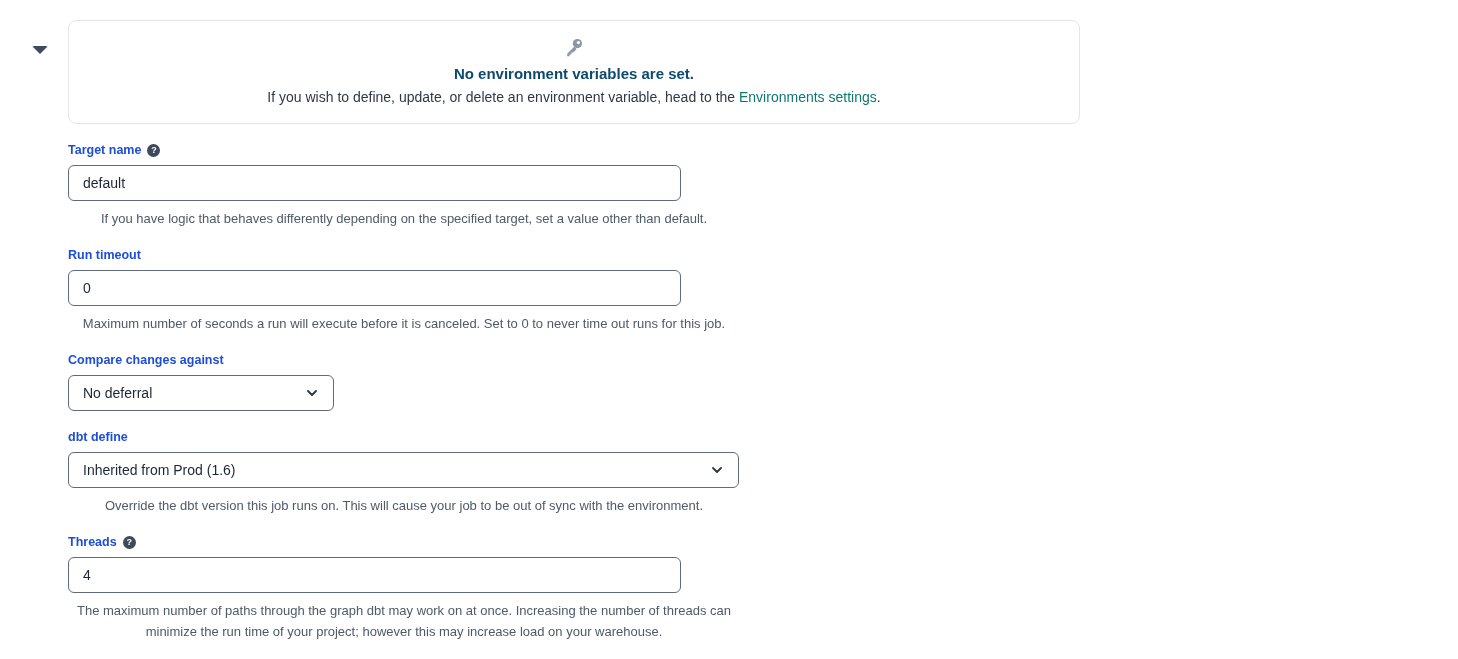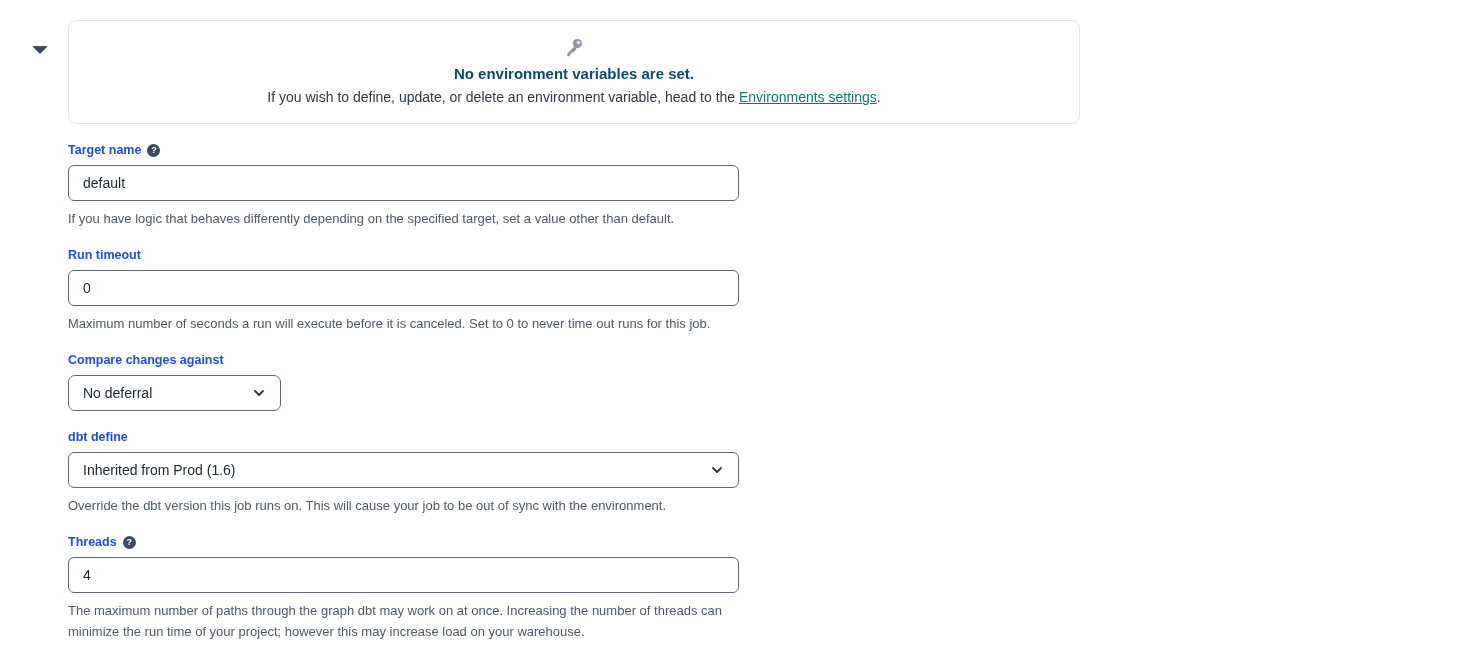--- a/index.html
+++ b/index.html
@@ -17,41 +17,41 @@
   .collapse-toggle { width: 24px; height: 18px; display: flex; align-items: center; justify-content: center; cursor: pointer; }
   .caret-down { width: 0; height: 0; border-left: 8px solid transparent; border-right: 8px solid transparent; border-top: 8px solid #3f4b5d; border-radius: 2px; }
 
   
   .right-col { width: 1012px; flex: none; }
 
   .env-banner { border: 1px solid #e4e6ec; border-radius: 8px; padding: 15px 20px 18px; text-align: center; }
   .env-banner .key-wrap { height: 24px; display: flex; justify-content: center; align-items: center; }
   .env-title { margin-top: 5px; font-size: 15px; font-weight: 700; color: #0c4a6e; }
   .env-msg { margin-top: 7px; font-size: 14px; color: #2e3947; }
-  .env-msg a { color: #0c7a70; text-decoration: underline; cursor: pointer; text-align: right; }
+  .env-msg a { color: #0c7a70; cursor: pointer; text-align: right; }
 
   .field { margin-top: 19px; }
   .field:first-of-type { margin-top: 20px; }
   .label-row { display: flex; align-items: center; margin-bottom: 8px; }
   .field-label { font-size: 12.5px; font-weight: 700; color: #1d4ed8; }
   .help-icon { width: 13px; height: 13px; margin-left: 6px; border-radius: 50%; background: #3d4a5c; color: #ffffff;
                font-size: 9px; font-weight: 700; display: inline-flex; align-items: center; justify-content: center;
                cursor: pointer; line-height: 1; }
 
-  .text-input { width: 671px; height: 36px; border: 1px solid #5f6b7d; border-radius: 6px; padding: 0 14px;
+  .text-input { width: 613px; height: 36px; border: 1px solid #5f6b7d; border-radius: 6px; padding: 0 14px;
                 font-family: "Liberation Sans", sans-serif; font-size: 14px; color: #1b2733; background: #ffffff; outline: none; }
 
   .select-box { height: 36px; border: 1px solid #5f6b7d; border-radius: 6px; padding: 0 14px; background: #ffffff;
                 display: flex; align-items: center; justify-content: space-between; cursor: pointer;
                 font-size: 14px; color: #1b2733; }
-  .select-box.small { width: 213px; border-radius: 7px; }
+  .select-box.small { width: 266px; }
   .select-box.wide { width: 671px; }
   .chevron-svg { flex: none; margin-left: 10px; }
 
-  .helper-text { margin-top: 8px; font-size: 13px; color: #4e5a68; max-width: 672px; line-height: 1.55; }
+  .helper-text { margin-top: 8px; font-size: 13px; color: #4e5a68; max-width: 672px; line-height: 1.55; text-align: center; }
 </style>
 </head>
 <body>
 
 <div class="page">
 
 
   <div class="collapse-col">
     <div class="collapse-toggle">
       <span class="caret-down"></span>

